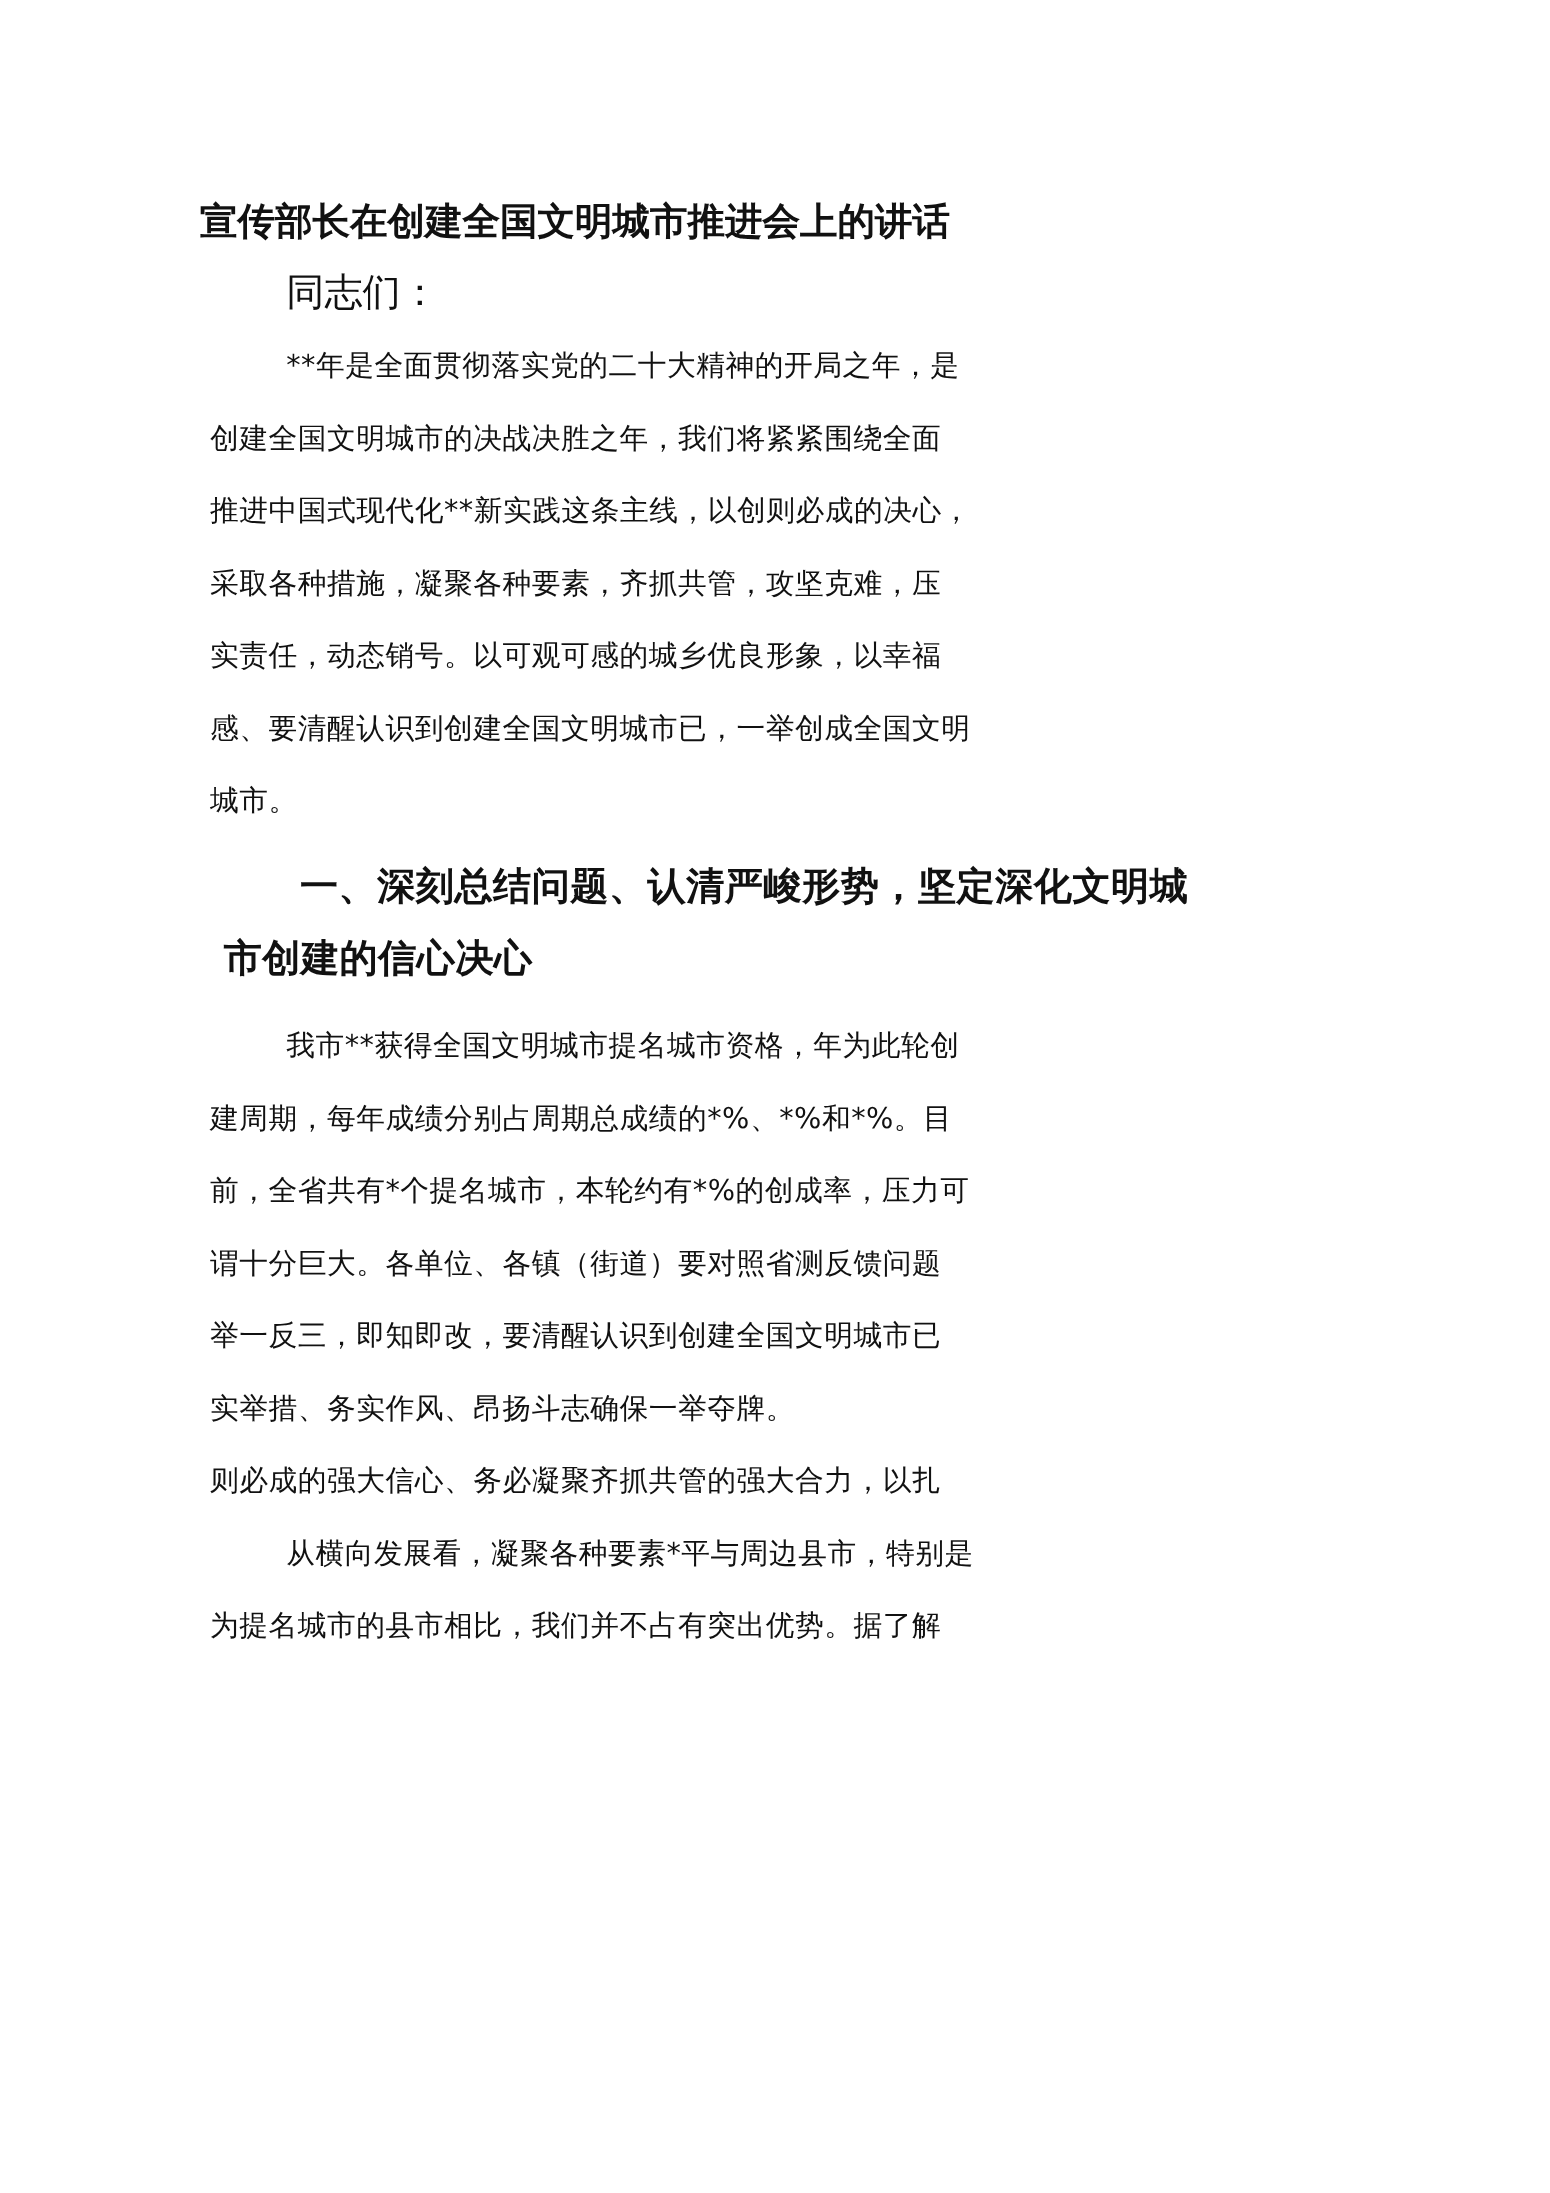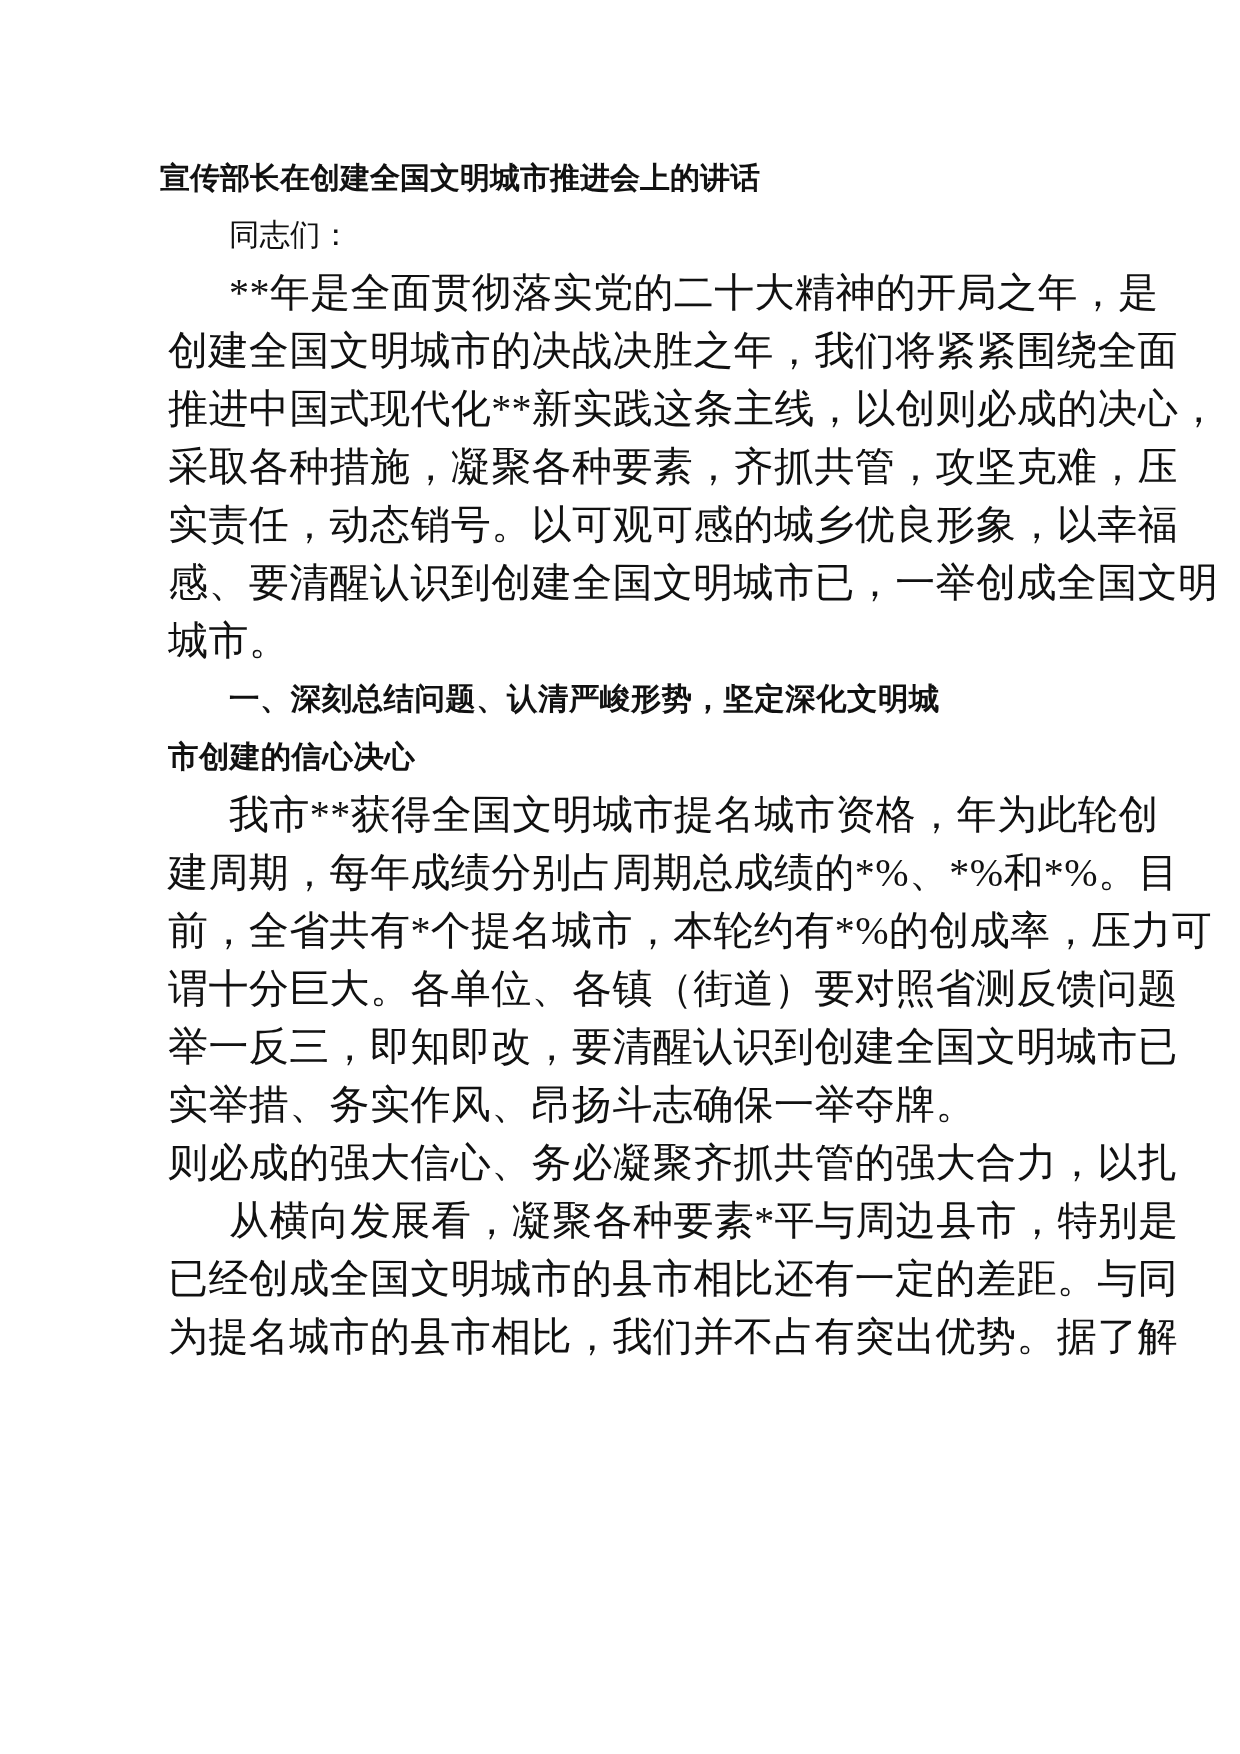--- a/index.html
+++ b/index.html
@@ -29,41 +29,40 @@
       letter-spacing: 0px;
       height: 56px;
     }
     .salutation {
       font-size: 30.5px;
       line-height: 58px;
       padding-left: 61px;
       margin: 0;
     }
     .para {
-      font-size: 40px;
+      font-size: 23px;
       line-height: 58px;
       margin: 0;
       text-indent: 61px;
       text-align: justify;
       letter-spacing: 0.4px;
-      font-family: Liberation Serif, serif;
     }
     .para .line, .heading .line {
       display: block;
       white-space: nowrap;
     }
     .para .line.first, .heading .line.first {
       padding-left: 61px;
     }
     .para .line { text-indent: 0; }
     .heading {
       font-size: 30.5px;
       font-weight: bold;
       line-height: 58px;
-      margin: 0;
+      margin: 11px;
       letter-spacing: 0.4px;
     }
   </style>
 </head>
 <body>
 
 <div class="page">
   <h1 class="title">宣传部长在创建全国文明城市推进会上的讲话</h1>
   <p class="salutation">同志们：</p>
 
@@ -87,16 +86,15 @@
     <span class="line">建周期，每年成绩分别占周期总成绩的*%、*%和*%。目</span>
     <span class="line">前，全省共有*个提名城市，本轮约有*%的创成率，压力可</span>
     <span class="line">谓十分巨大。各单位、各镇（街道）要对照省测反馈问题</span>
     <span class="line">举一反三，即知即改，要清醒认识到创建全国文明城市已</span>
     <span class="line">实举措、务实作风、昂扬斗志确保一举夺牌。</span>
     <span class="line">则必成的强大信心、务必凝聚齐抓共管的强大合力，以扎</span>
   </div>
 
   <div class="para">
     <span class="line first">从横向发展看，凝聚各种要素*平与周边县市，特别是</span>
-    <span class="line">已经创成全国文明城市的县市相比还有一定的差距。与同</span>
     <span class="line">为提名城市的县市相比，我们并不占有突出优势。据了解</span>
   </div>
 </div>
 
 </body></html>

